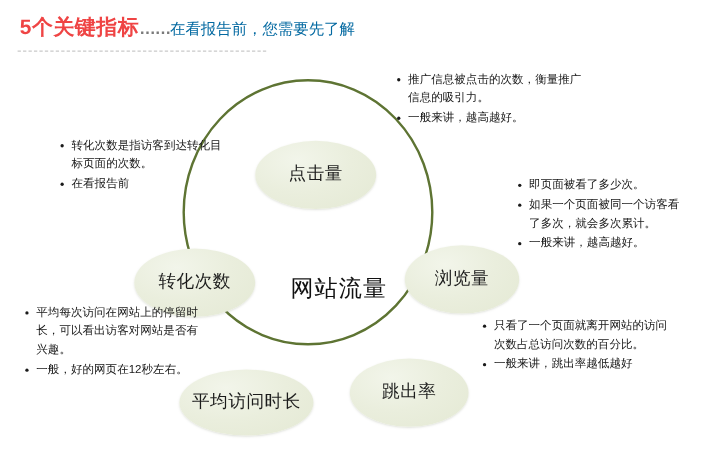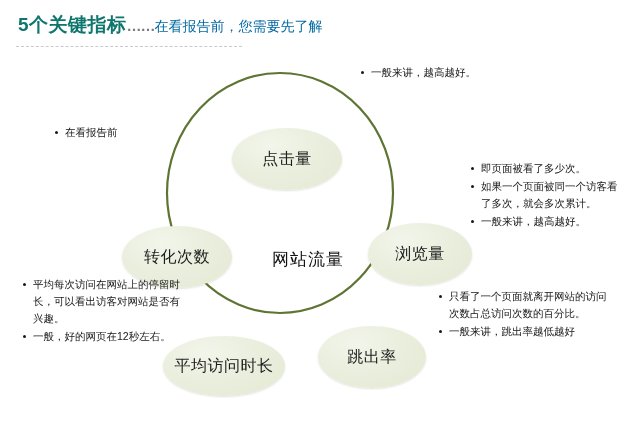--- a/index.html
+++ b/index.html
@@ -24,21 +24,21 @@
   }
   #title-row {
     position: absolute;
     left: 18px; top: 12px;
     white-space: nowrap;
   }
   .title-strong {
     font-size: 19px;
     font-weight: bold;
     letter-spacing: 0.5px;
-    color: #0f766e;
+    color: #ef4444;
   }
   .title-dots {
     font-size: 15px;
     font-weight: bold;
     color: #7a7a7a;
     letter-spacing: -1px;
   }
   .title-sub {
     font-size: 14px;
     font-weight: normal;
@@ -80,21 +80,21 @@
   #node-pageviews   { left: 368px; top: 175px; width: 104px; height: 62px; }
   #node-bounce      { left: 318px; top: 278px; width: 108px; height: 62px; }
   #node-duration    { left: 163px; top: 288px; width: 122px; height: 60px; }
   #node-conversion  { left: 122px; top: 178px; width: 110px; height: 62px; }
 
   #center-label {
     position: absolute;
     left: 248px; top: 200px;
     width: 120px;
     text-align: center;
-    font-size: 17px;
+    font-size: 21px;
     color: #111;
     letter-spacing: 1px;
   }
 
   
   .note {
     position: absolute;
     font-size: 10.5px;
     line-height: 17px;
     color: #171717;
@@ -160,20 +160,21 @@
     <span>平均访问时长</span>
   </div>
   <div class="node" id="node-conversion">
     <span>转化次数</span>
   </div>
 
   <div id="center-label">网站流量</div>
 
   <div class="note" id="note-clicks">
     <ul>
+      <li>推广信息被点击的次数，衡量推广信息的吸引力。</li>
       <li>一般来讲，越高越好。</li>
     </ul>
   </div>
 
   <div class="note" id="note-pageviews">
     <ul>
       <li>即页面被看了多少次。</li>
       <li>如果一个页面被同一个访客看了多次，就会多次累计。</li>
       <li>一般来讲，越高越好。</li>
     </ul>
@@ -188,20 +189,21 @@
 
   <div class="note" id="note-duration">
     <ul>
       <li>平均每次访问在网站上的停留时长，可以看出访客对网站是否有兴趣。</li>
       <li>一般，好的网页在12秒左右。</li>
     </ul>
   </div>
 
   <div class="note" id="note-conversion">
     <ul>
+      <li>转化次数是指访客到达转化目标页面的次数。</li>
       <li>在看报告前</li>
     </ul>
   </div>
 </div>
 
 <div id="footer">
   
   
 </div>
 

